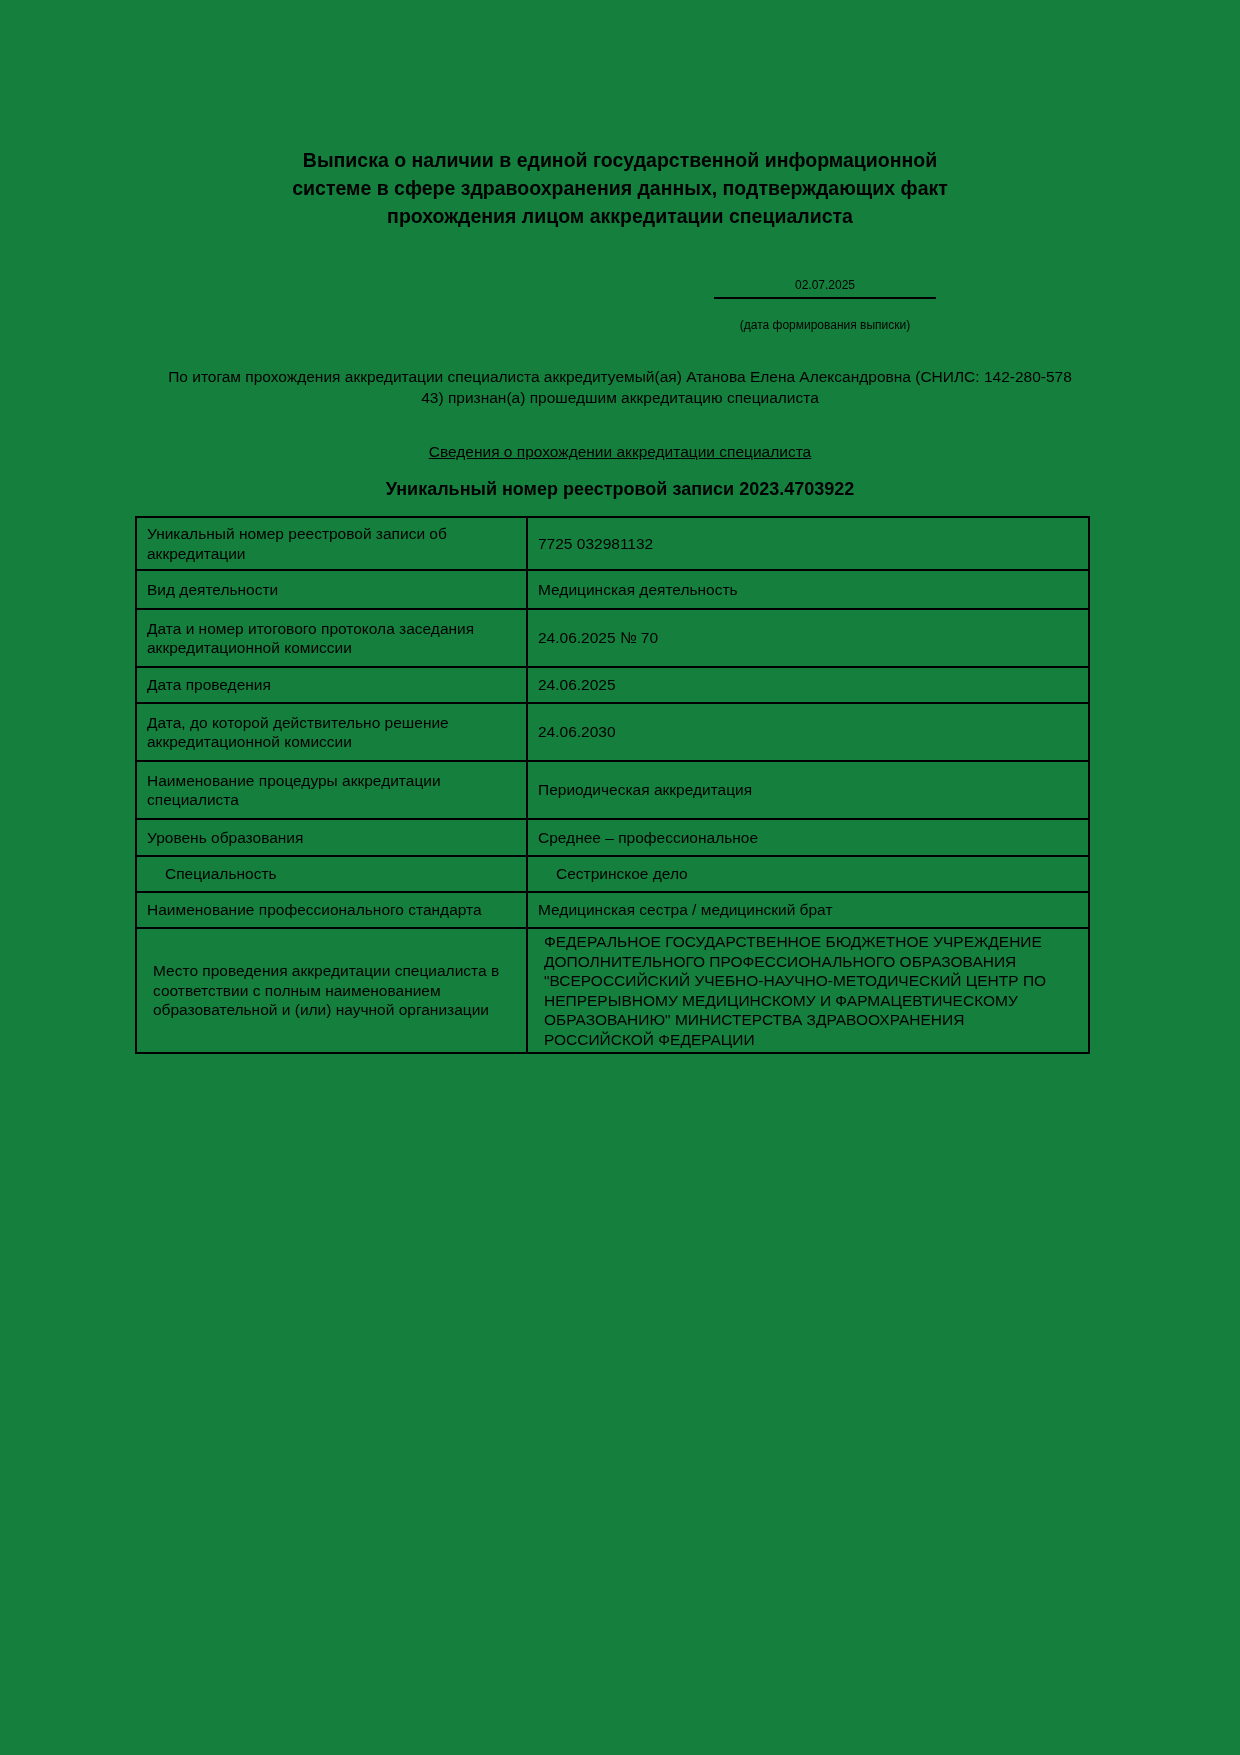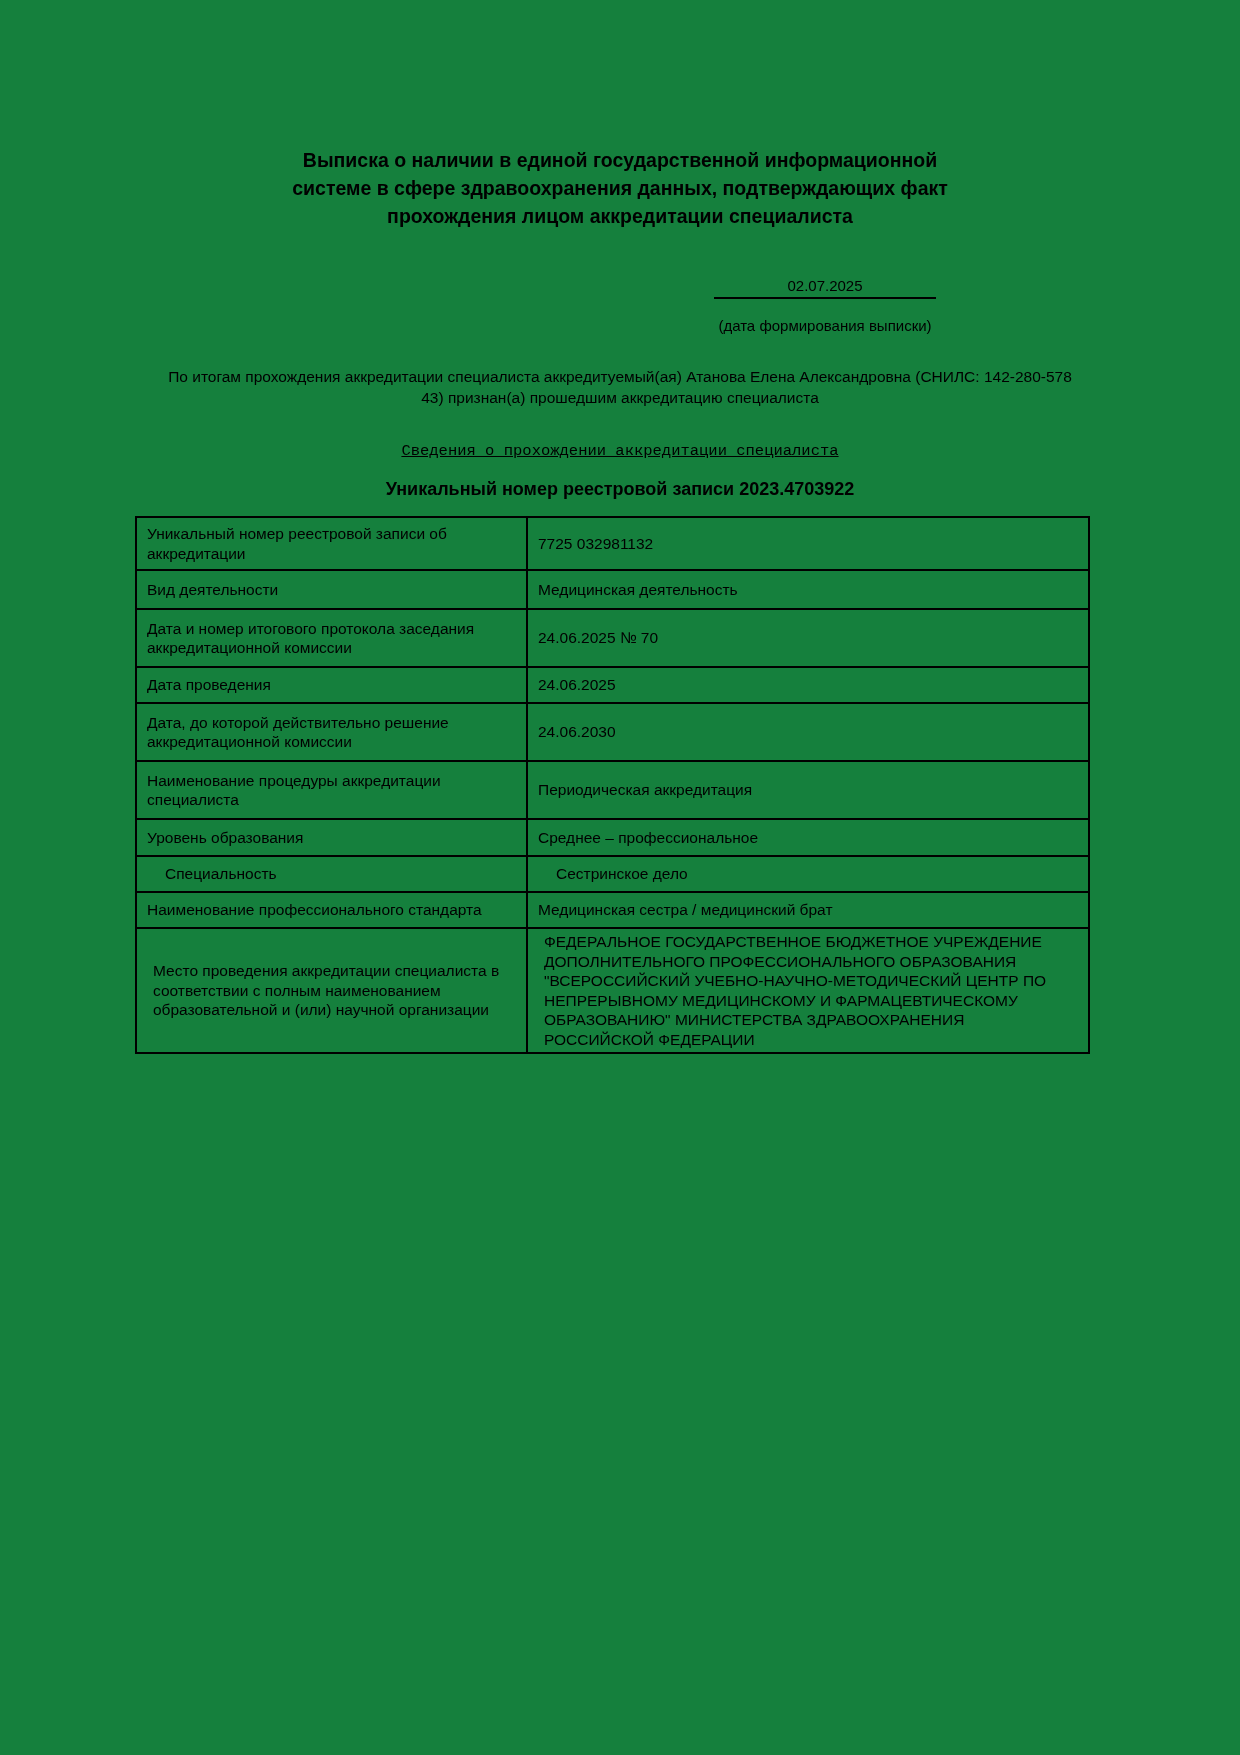--- a/index.html
+++ b/index.html
@@ -24,21 +24,21 @@
     padding-top: 146px;
     text-align: center;
     font-weight: 700;
     font-size: 19.5px;
     line-height: 28px;
   }
   .date-block {
     width: 222px;
     margin: 46px 0 0 714px;
     text-align: center;
-    font-size: 15px;
+    font-size: 12px;
     line-height: 19px;
   }
   .date-value {
     display: block;
     border-bottom: 2px solid #000000;
     padding-bottom: 2px;
   }
   .date-caption {
     display: block;
     padding-top: 17px;
@@ -50,21 +50,20 @@
     font-size: 15.5px;
     line-height: 21px;
   }
   .section-heading {
     margin-top: 34px;
     text-align: center;
     font-size: 15.5px;
     line-height: 19px;
     text-decoration: underline;
     font-weight: 400;
-    font-family: Liberation Mono, monospace;
   }
   .registry-heading {
     margin-top: 16px;
     text-align: center;
     font-size: 18px;
     font-weight: 700;
     line-height: 24px;
   }
   table.acc {
     border-collapse: collapse;

